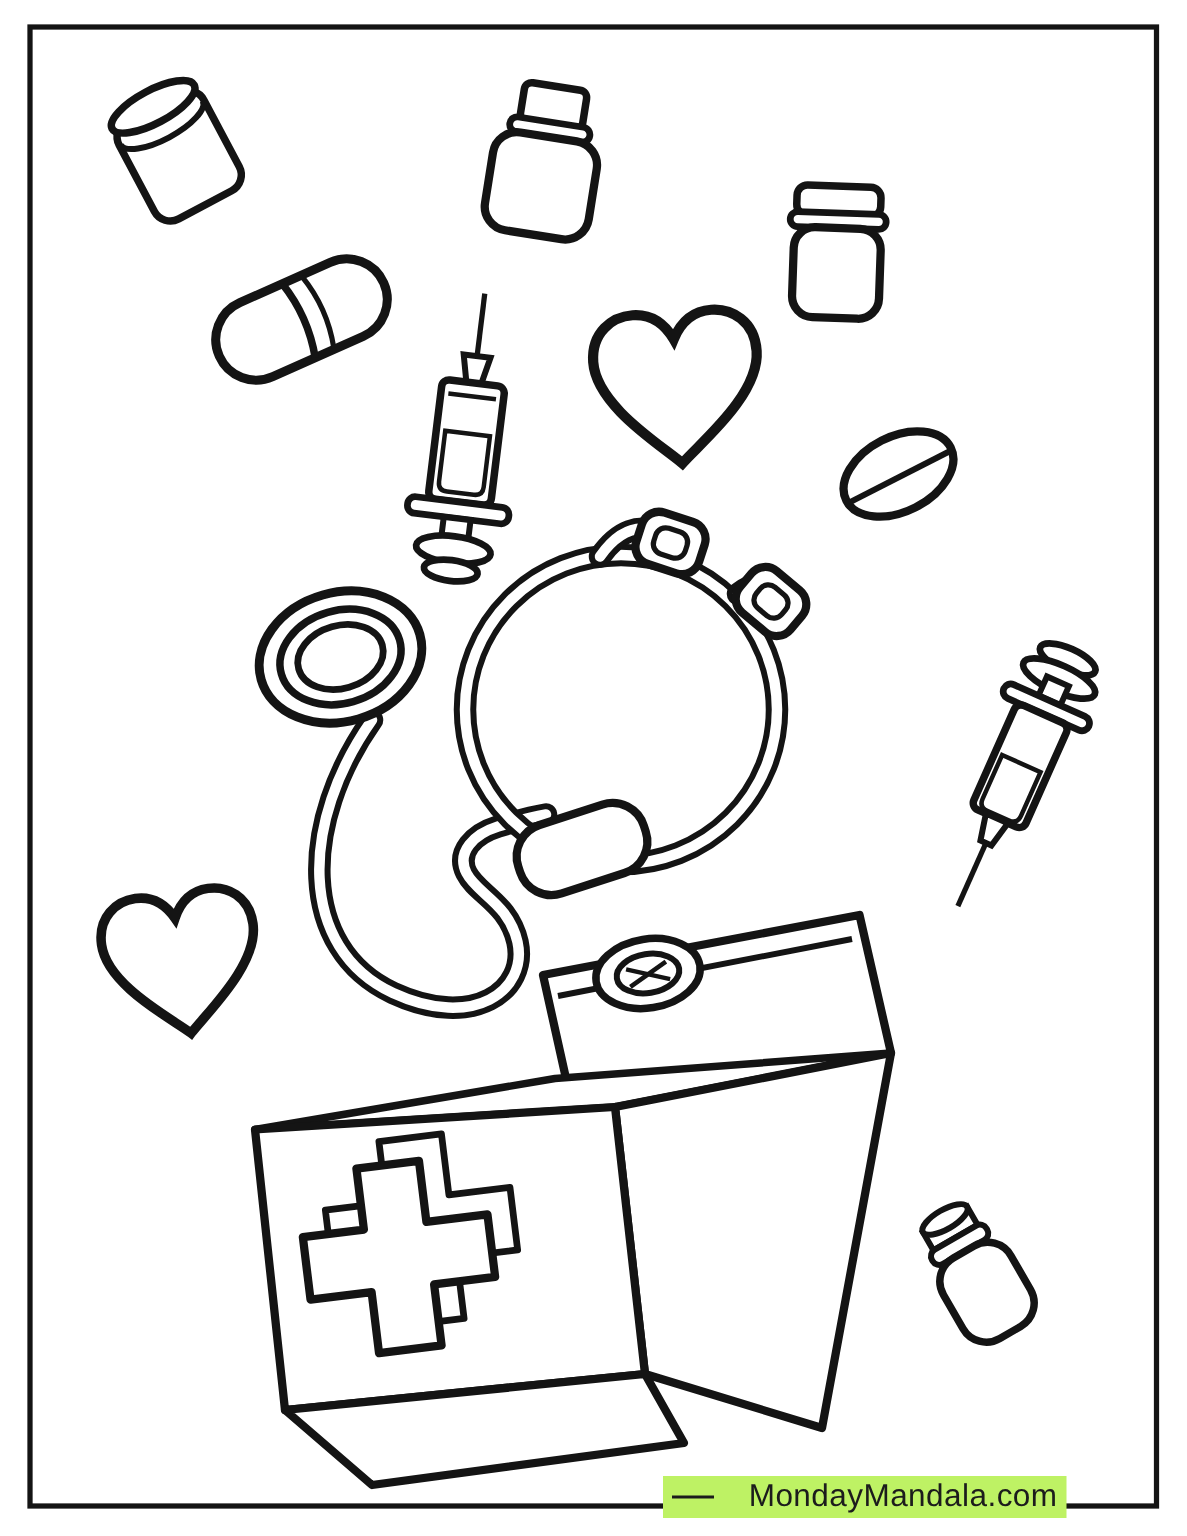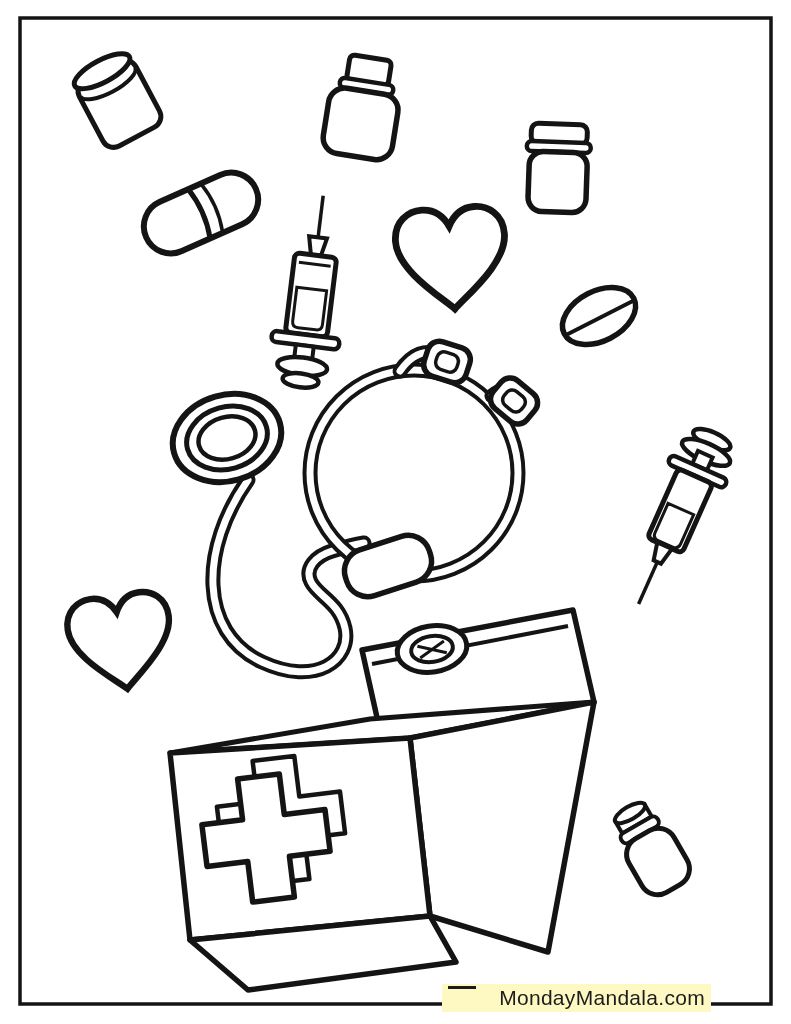--- a/index.html
+++ b/index.html
@@ -12,22 +12,22 @@
   }
   .page svg{display:block;}
   .ink{stroke:#141414;}
   .fillw{fill:#ffffff;}
   .nofill{fill:none;}
   .tube-outer{fill:none;stroke:#141414;stroke-width:15;stroke-linecap:round;stroke-linejoin:round;}
   .tube-inner{fill:none;stroke:#ffffff;stroke-width:7;stroke-linecap:round;stroke-linejoin:round;}
   .watermark{
     position:absolute;
     bottom:12px;right:80px;
-    display:flex;align-items:flex-start;gap:23px;
-    background:#fef9c3;
+    display:flex;align-items:center;gap:23px;
+    background:#bef264;
     padding:2px 6px;
     color:#1c1c1c;
     font-size:21px;
     letter-spacing:.3px;
   }
   .watermark .dash{
     display:inline-block;width:28px;height:2.5px;background:#1c1c1c;
   }
 </style>
 </head>

